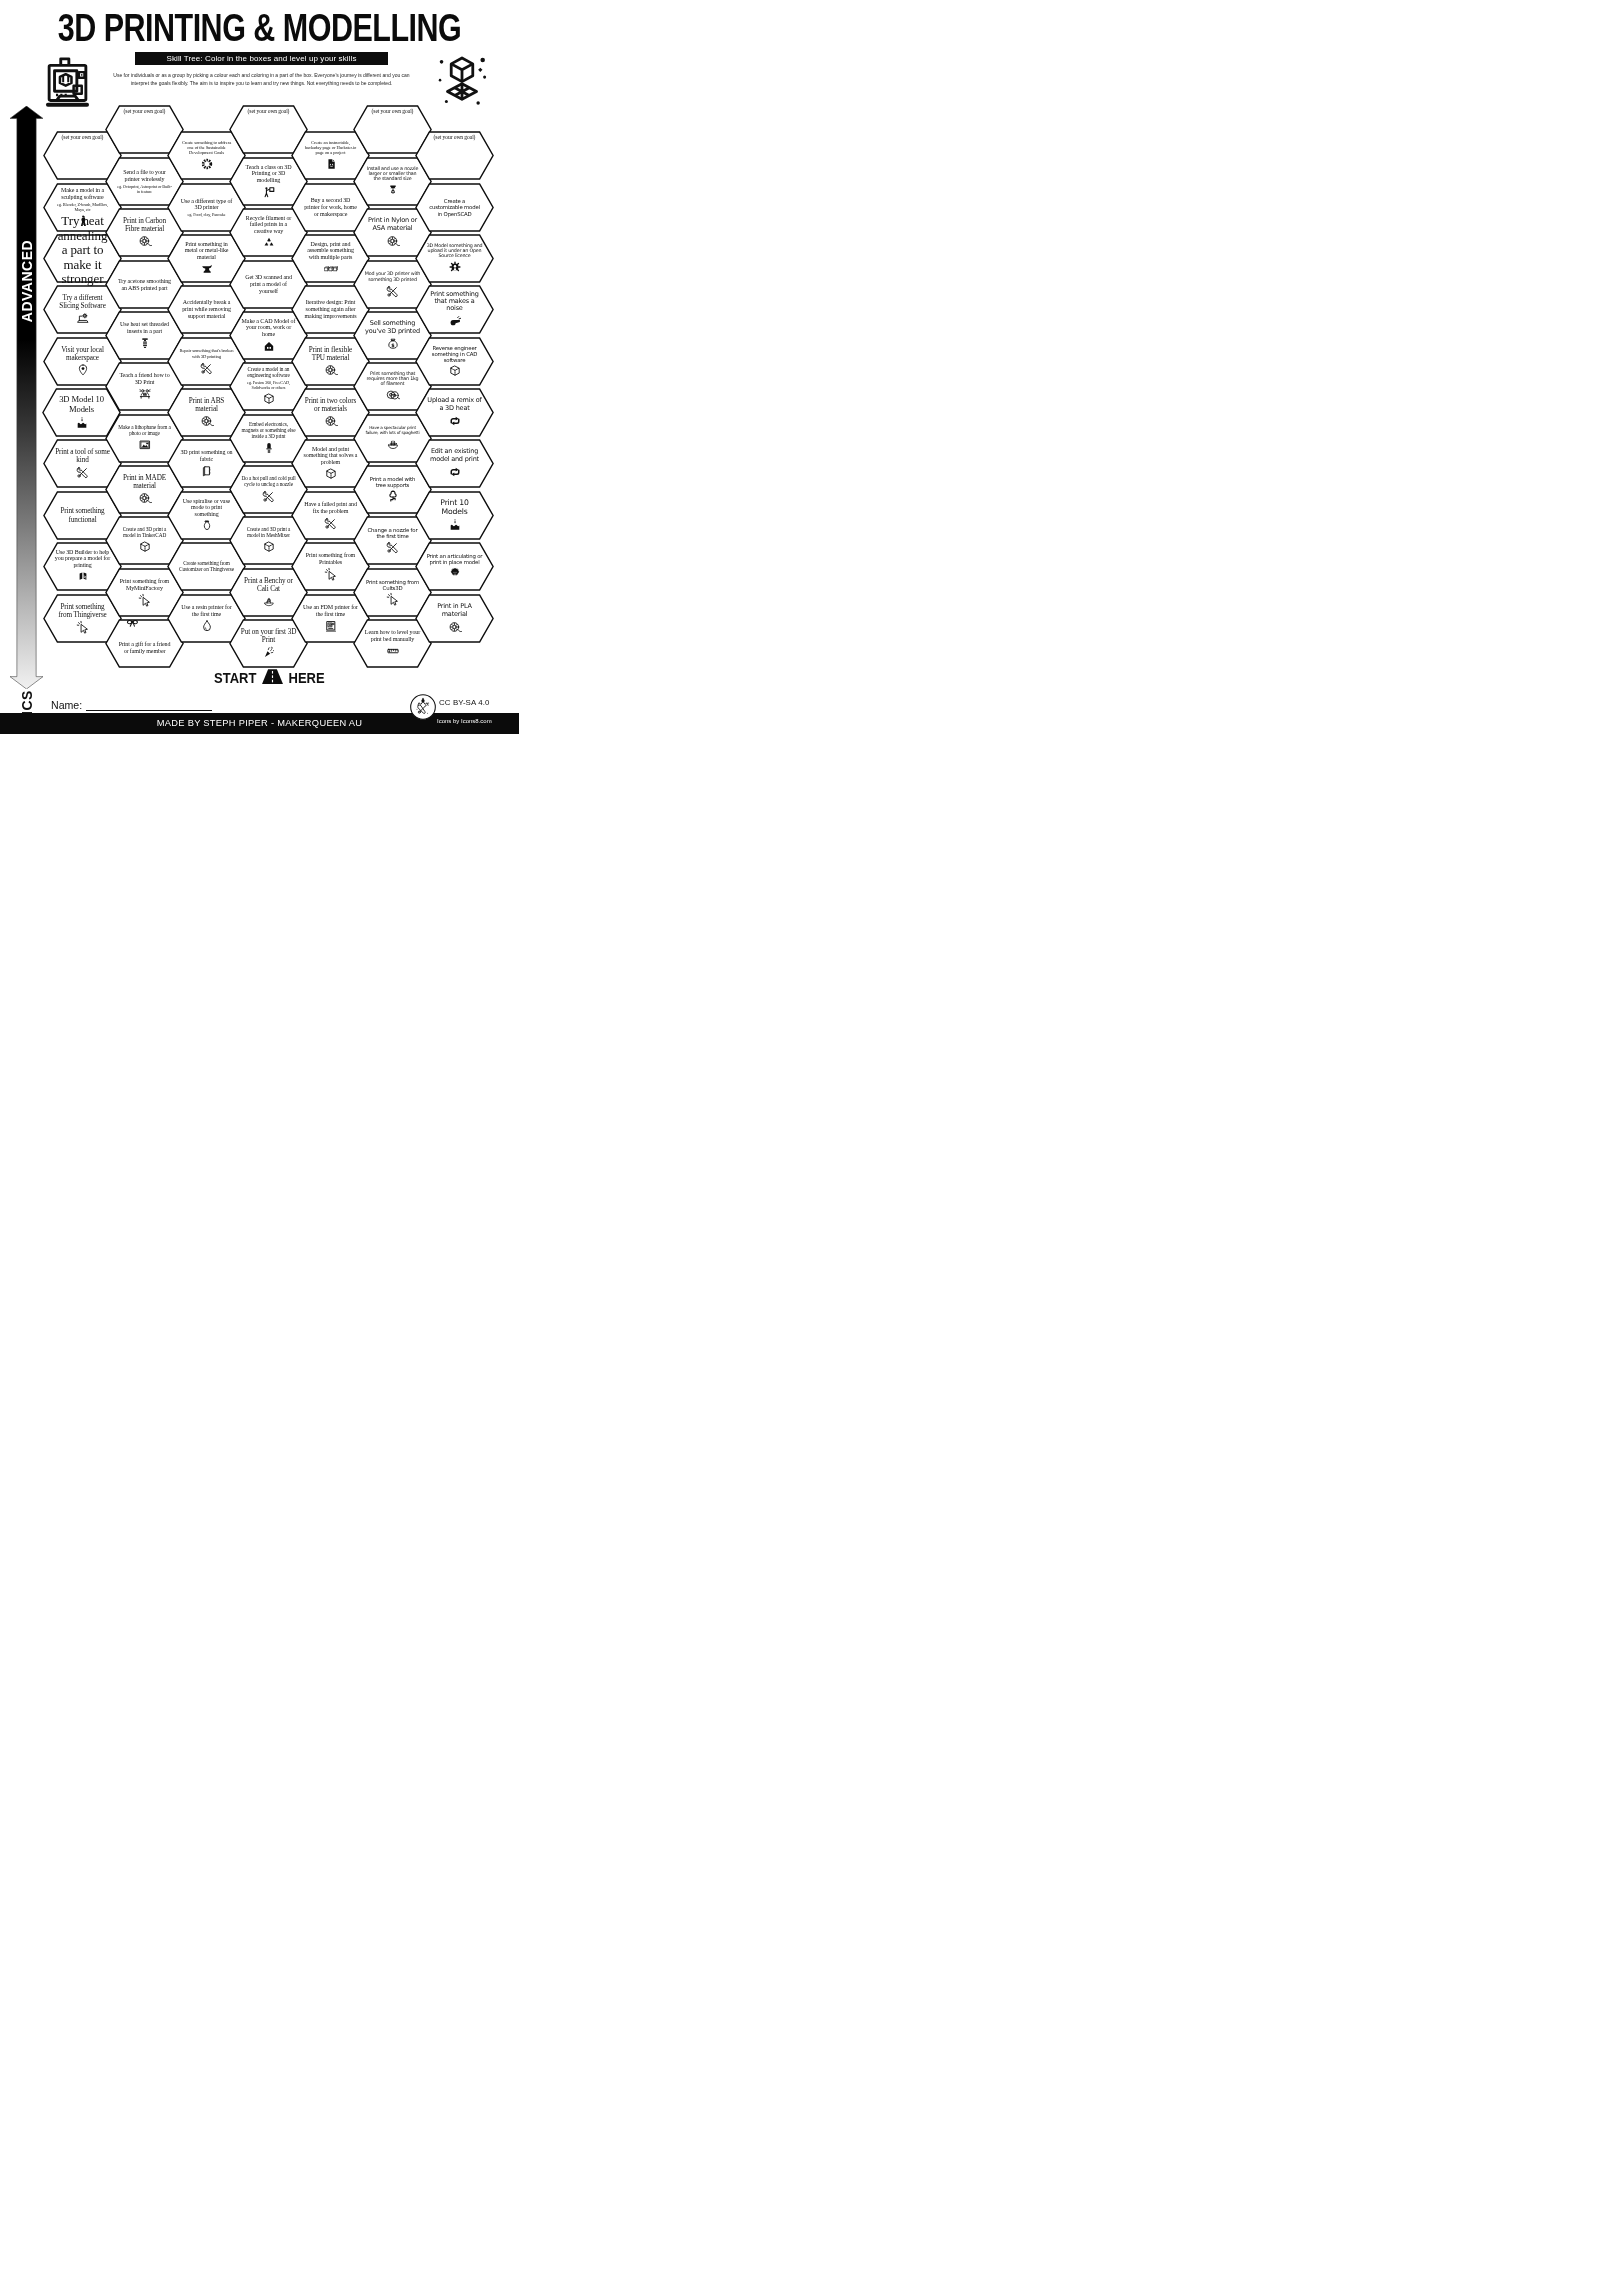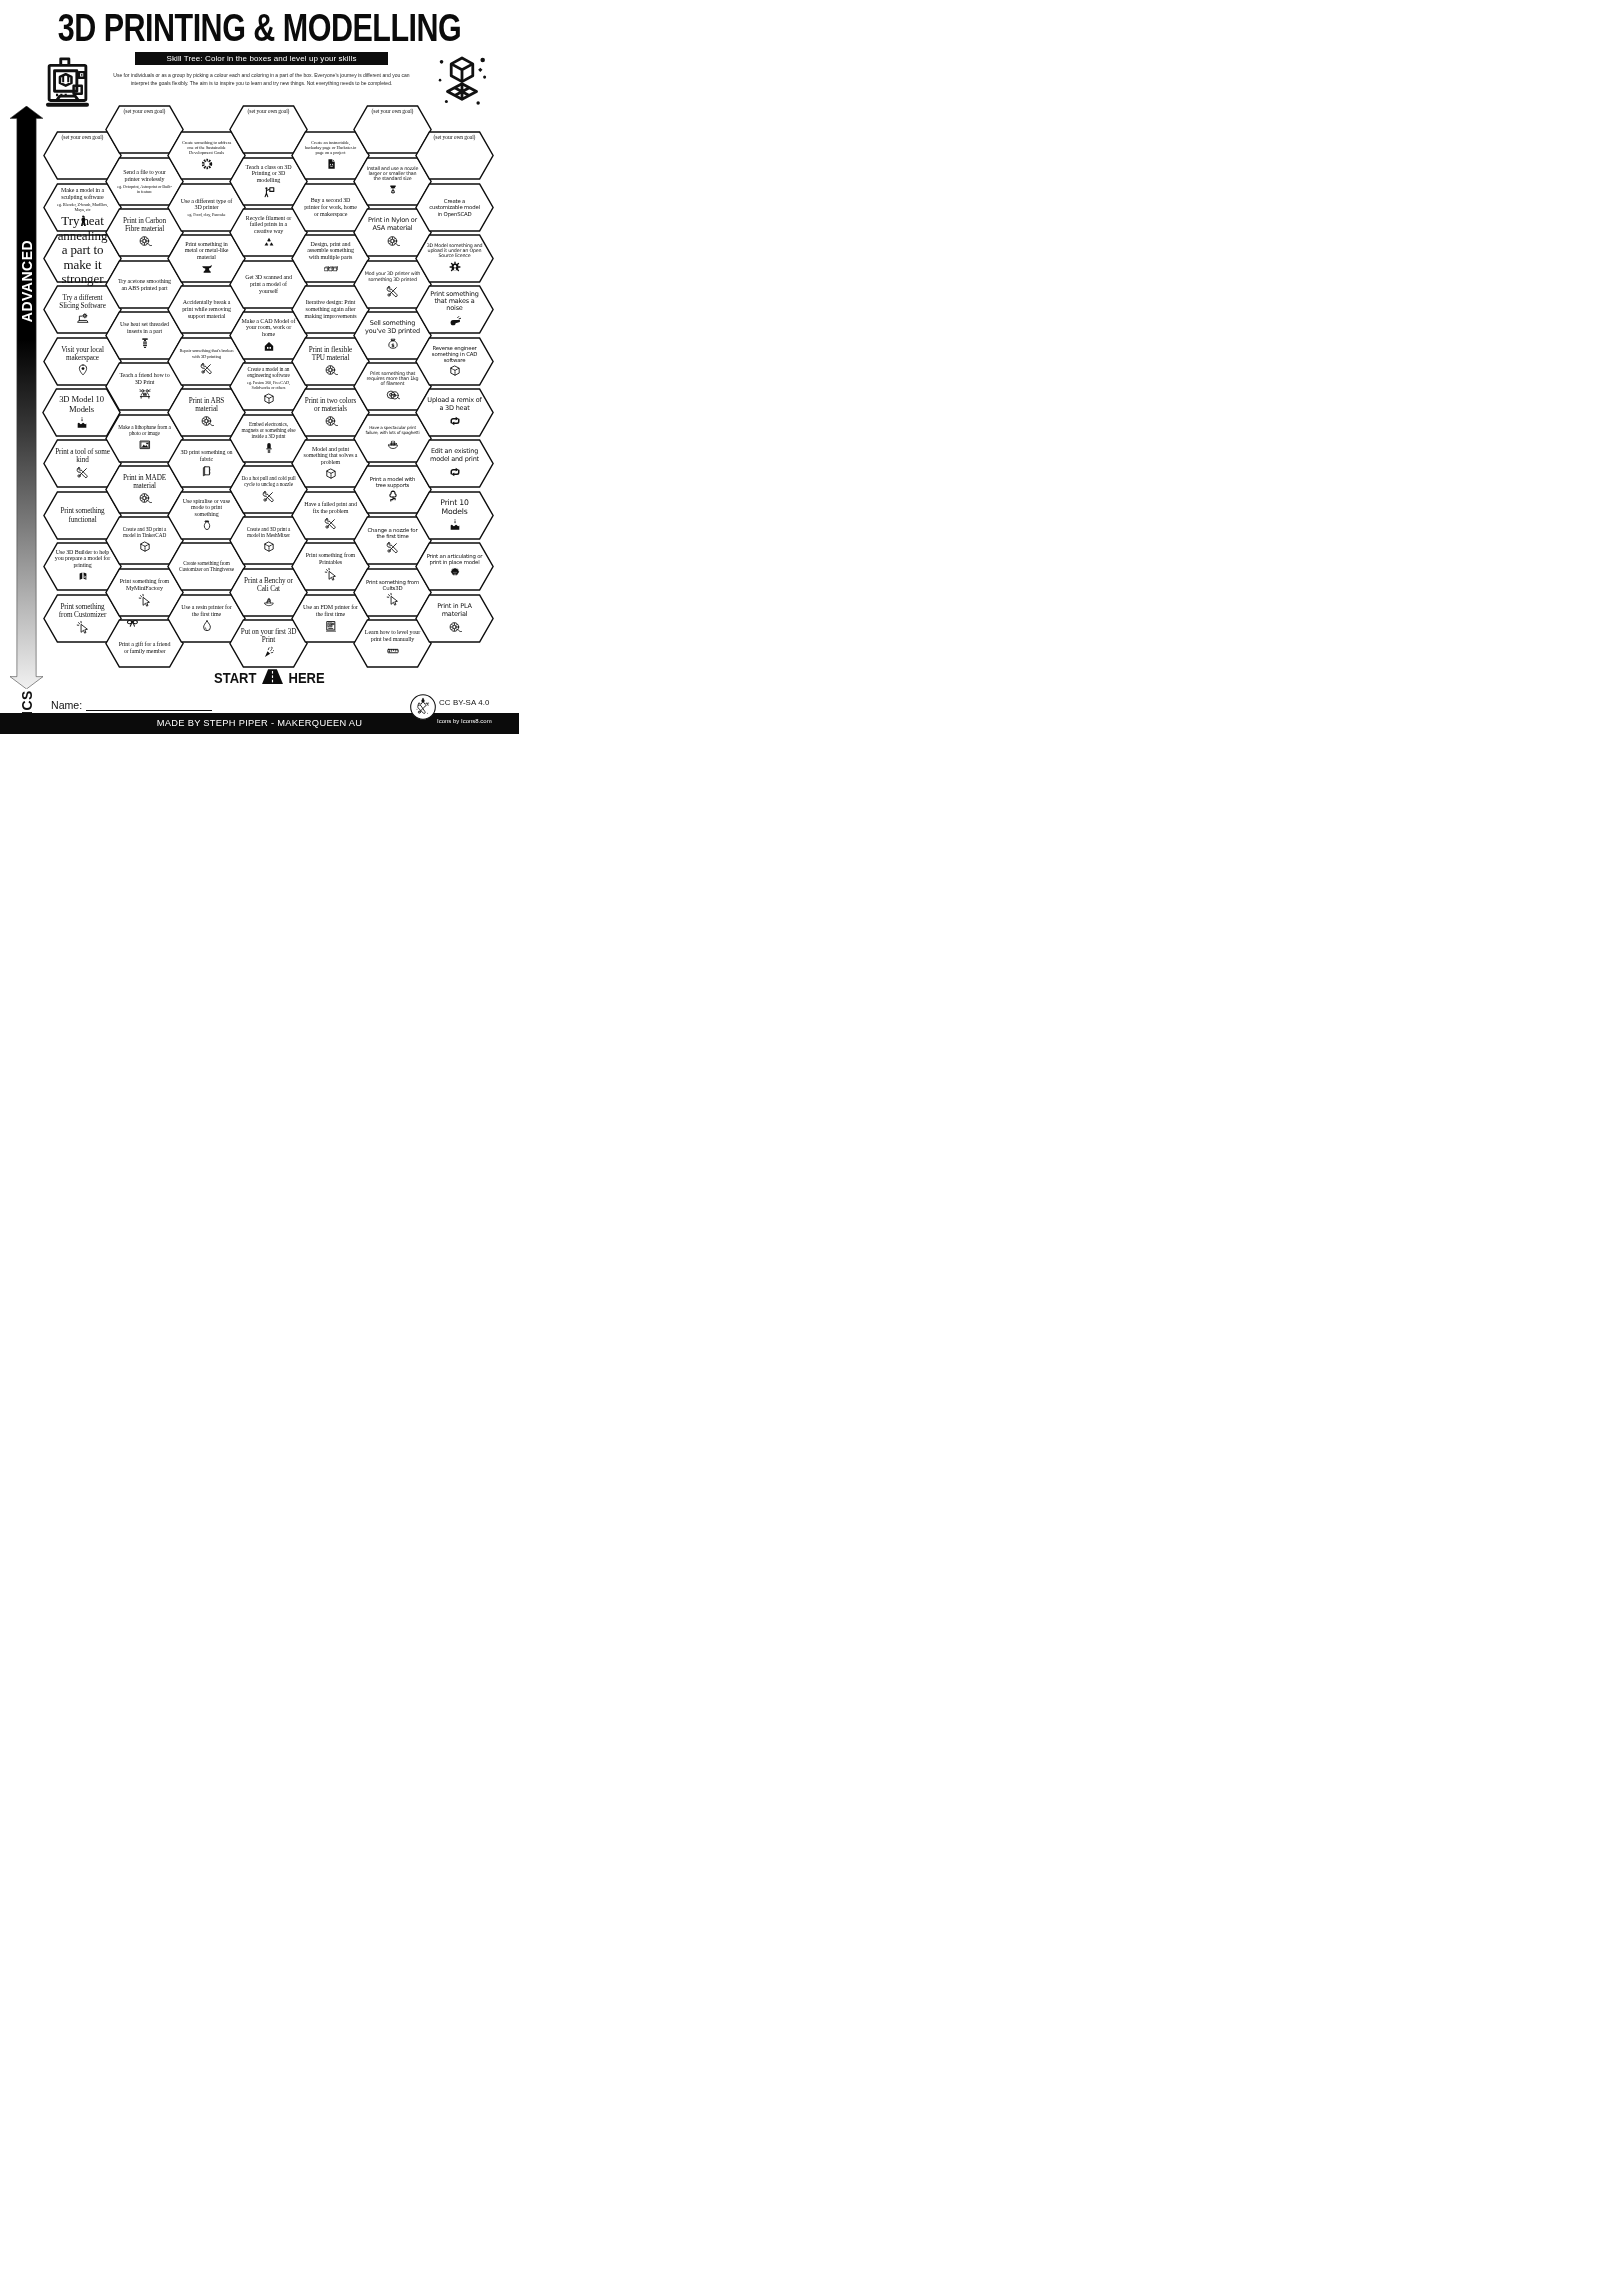--- a/index.html
+++ b/index.html
@@ -245,21 +245,21 @@
                 <path d="M13.8 12.6l3.2 1.1M13.8 10.4l3.2 1.1" stroke="#fff" stroke-width="1"></path>
               </g>
             </svg></span>
         </div>
       </div>
       <div class="hex" style="left: 43px; top: 594px;">
         <svg viewBox="0 0 170 107" preserveAspectRatio="none">
           <polygon points="2,53.5 31,2.2 139,2.2 168,53.5 139,104.8 31,104.8" fill="#fff" stroke="#0d0d0d" stroke-width="3.1"></polygon>
         </svg>
         <div class="content f-def">
-          <span class="label" style="font-size: 7.2px;">Print something from Customizer</span>
+          <span class="label" style="font-size: 7.2px;">Print something from Thingiverse</span>
           <span class="ic"><svg viewBox="0 0 24 24">
               <g fill="none" stroke="#111" stroke-width="1.5" stroke-linecap="round" stroke-linejoin="round">
                 <path d="M9.2 7.8 19.6 15.9l-4.5.9 2 4.7-2.3 1-2-4.8-3.6 3z"></path>
                 <path d="M6.2 6.4 4.3 4.5M8.9 4.9 8.5 2.3M4.7 9 2.1 8.7"></path>
               </g>
             </svg></span>
         </div>
       </div>
       <div class="hex goal" style="left: 105px; top: 105px;">
         <svg viewBox="0 0 170 107" preserveAspectRatio="none">

